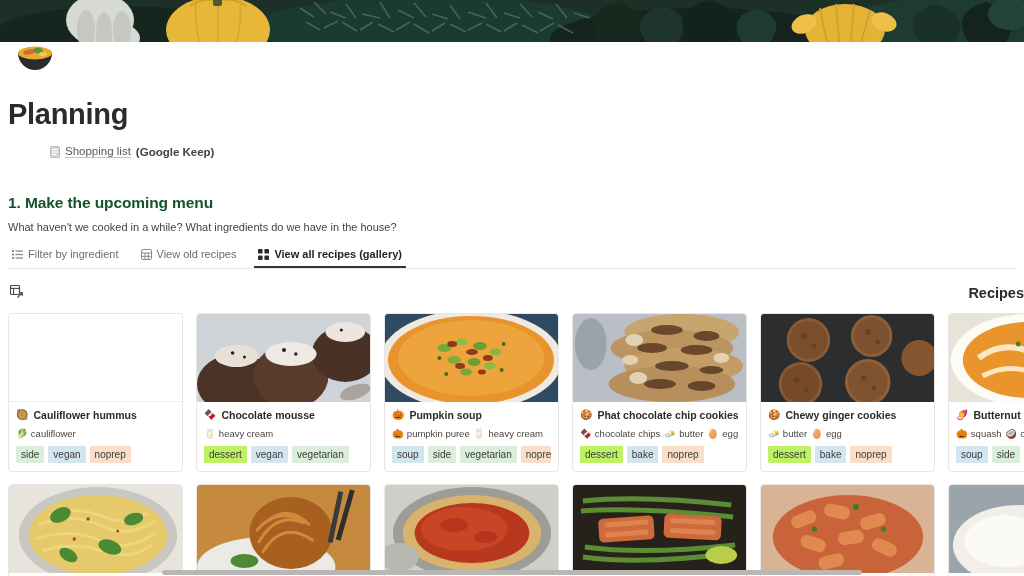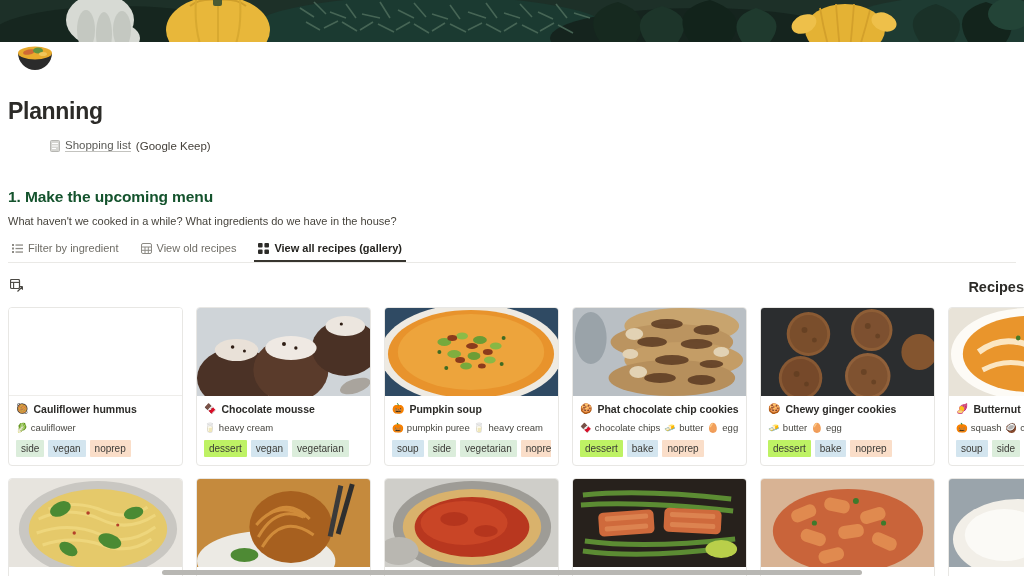--- a/index.html
+++ b/index.html
@@ -27,42 +27,42 @@
     width: 46px; height: 46px;
     z-index: 5;
   }
   .page-icon svg { display: block; width: 46px; height: 46px; }
 
   
   .content { position: relative; padding: 0 0 0 0; }
 
   .title {
     margin: 56px 0 0 8px;
-    font-size: 23px;
+    font-size: 29px;
     font-weight: bold;
     letter-spacing: -0.3px;
     color: #2c2b28;
   }
 
   .subline {
     display: flex;
     align-items: center;
     gap: 5px;
     margin: 14px 0 0 10px;
     font-size: 11.5px;
     color: #45413b;
     padding-left: 40px;
   }
   .doc-icon { display: inline-block; width: 10px; height: 12px; }
   .link-text {
     color: #5a5a56;
     border-bottom: 1px solid #c3c3bf;
     cursor: pointer;
   }
-  .paren { color: #45413b; }
+  .paren { color: #45413b; font-weight: bold; }
 
   .h2 {
     margin: 36px 0 0 8px;
     font-size: 15.5px;
     font-weight: bold;
     color: #14532d;
     letter-spacing: -0.1px;
   }
   .desc {
     margin: 9px 0 0 8px;

